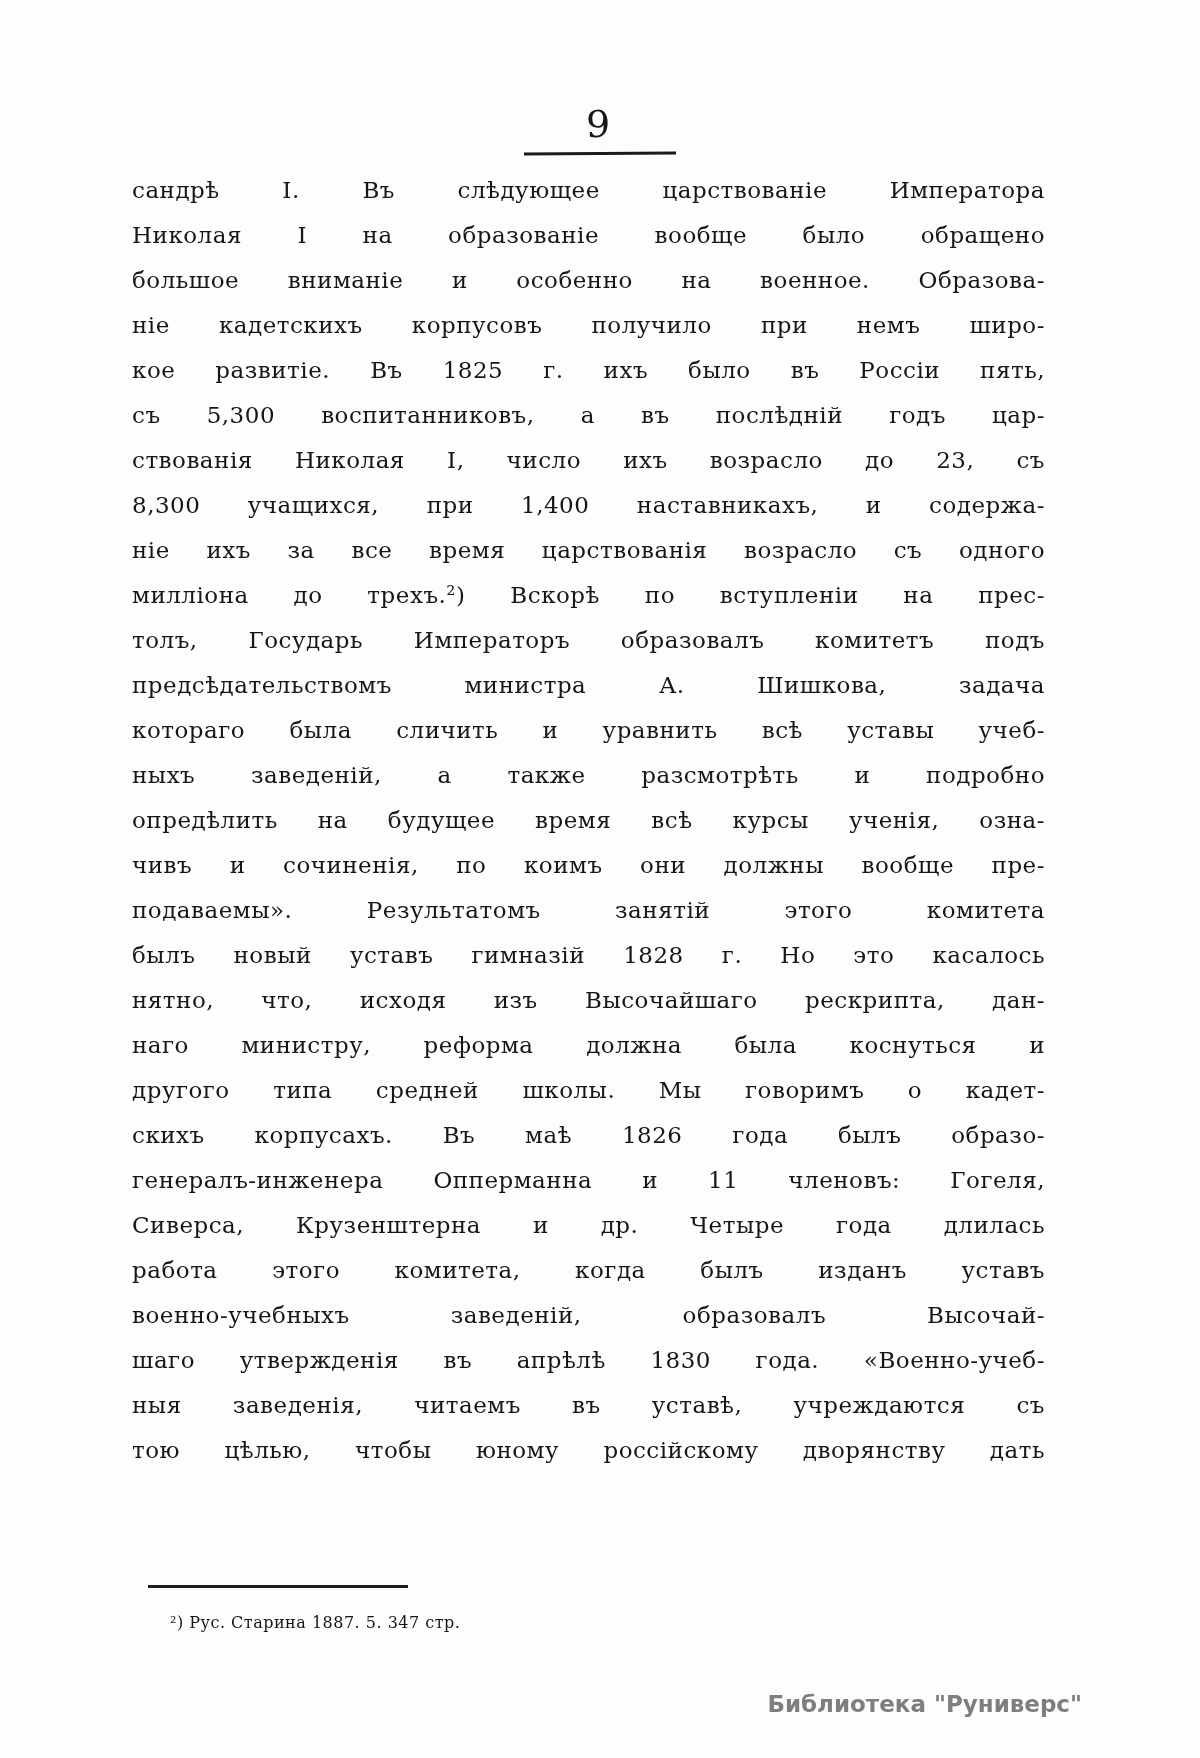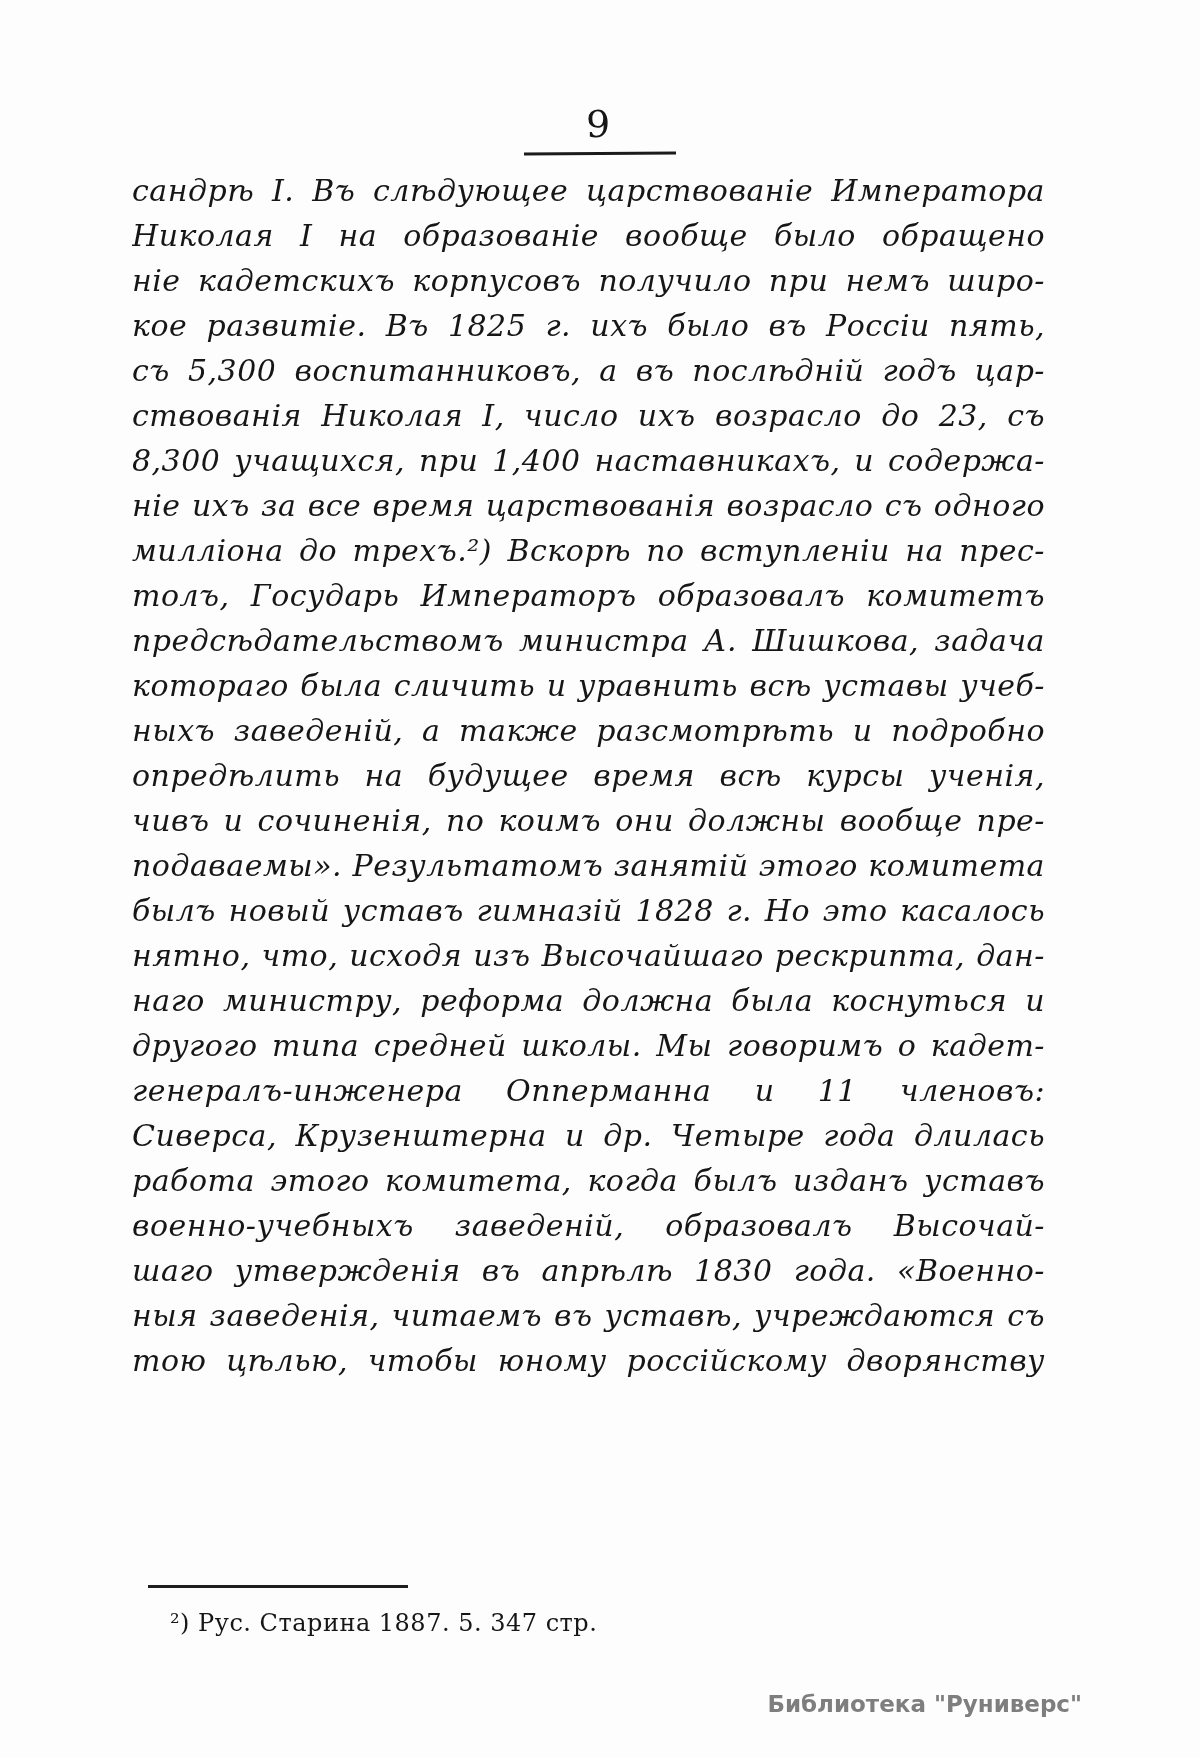--- a/index.html
+++ b/index.html
@@ -34,43 +34,42 @@
     background: #1b1b1b;
     transform: rotate(-0.4deg);
   }
   .body-text {
     position: absolute;
     left: 132px;
     top: 168px;
     width: 913px;
   }
   .line {
-    font-size: 30px;
+    font-size: 23px;
     line-height: 45px;
     height: 45px;
     letter-spacing: 0.5px;
     text-align: justify;
     text-align-last: justify;
     overflow: hidden;
     white-space: normal;
-    font-style: italic;
   }
   .foot-rule {
     position: absolute;
     left: 148px;
     top: 1585px;
     width: 260px;
     height: 3px;
     background: #1e1e1e;
   }
   .footnote {
     position: absolute;
     left: 170px;
     top: 1606px;
-    font-size: 24px;
+    font-size: 16px;
     line-height: 34px;
     letter-spacing: 0.5px;
   }
   .watermark {
     position: absolute;
     right: 118px;
     top: 1690px;
     font-family: "DejaVu Sans", sans-serif;
     font-weight: bold;
     font-size: 23px;
@@ -81,38 +80,40 @@
 </head>
 <body>
 
 <div class="page">
   <div class="page-num">9</div>
   <div class="head-rule"></div>
 
   <div class="body-text">
       <div class="line">сандрѣ I. Въ слѣдующее царствованіе Императора</div>
       <div class="line">Николая I на образованіе вообще было обращено</div>
+      <div class="line">большое вниманіе и особенно на военное. Образова-</div>
       <div class="line">ніе кадетскихъ корпусовъ получило при немъ широ-</div>
       <div class="line">кое развитіе. Въ 1825 г. ихъ было въ Россіи пять,</div>
       <div class="line">съ 5,300 воспитанниковъ, а въ послѣдній годъ цар-</div>
       <div class="line">ствованія Николая I, число ихъ возрасло до 23, съ</div>
       <div class="line">8,300 учащихся, при 1,400 наставникахъ, и содержа-</div>
       <div class="line">ніе ихъ за все время царствованія возрасло съ одного</div>
       <div class="line">милліона до трехъ.²) Вскорѣ по вступленіи на прес-</div>
       <div class="line">толъ, Государь Императоръ образовалъ комитетъ подъ</div>
       <div class="line">предсѣдательствомъ министра А. Шишкова, задача</div>
       <div class="line">котораго была сличить и уравнить всѣ уставы учеб-</div>
       <div class="line">ныхъ заведеній, а также разсмотрѣть и подробно</div>
       <div class="line">опредѣлить на будущее время всѣ курсы ученія, озна-</div>
       <div class="line">чивъ и сочиненія, по коимъ они должны вообще пре-</div>
       <div class="line">подаваемы». Результатомъ занятій этого комитета</div>
       <div class="line">былъ новый уставъ гимназій 1828 г. Но это касалось</div>
       <div class="line">нятно, что, исходя изъ Высочайшаго рескрипта, дан-</div>
       <div class="line">наго министру, реформа должна была коснуться и</div>
       <div class="line">другого типа средней школы. Мы говоримъ о кадет-</div>
+      <div class="line">скихъ корпусахъ. Въ маѣ 1826 года былъ образо-</div>
       <div class="line">генералъ-инженера Опперманна и 11 членовъ: Гогеля,</div>
       <div class="line">Сиверса, Крузенштерна и др. Четыре года длилась</div>
       <div class="line">работа этого комитета, когда былъ изданъ уставъ</div>
       <div class="line">военно-учебныхъ заведеній, образовалъ Высочай-</div>
       <div class="line">шаго утвержденія въ апрѣлѣ 1830 года. «Военно-учеб-</div>
       <div class="line">ныя заведенія, читаемъ въ уставѣ, учреждаются съ</div>
       <div class="line">тою цѣлью, чтобы юному россійскому дворянству дать</div>
     </div>
 
   <div class="foot-rule"></div>

